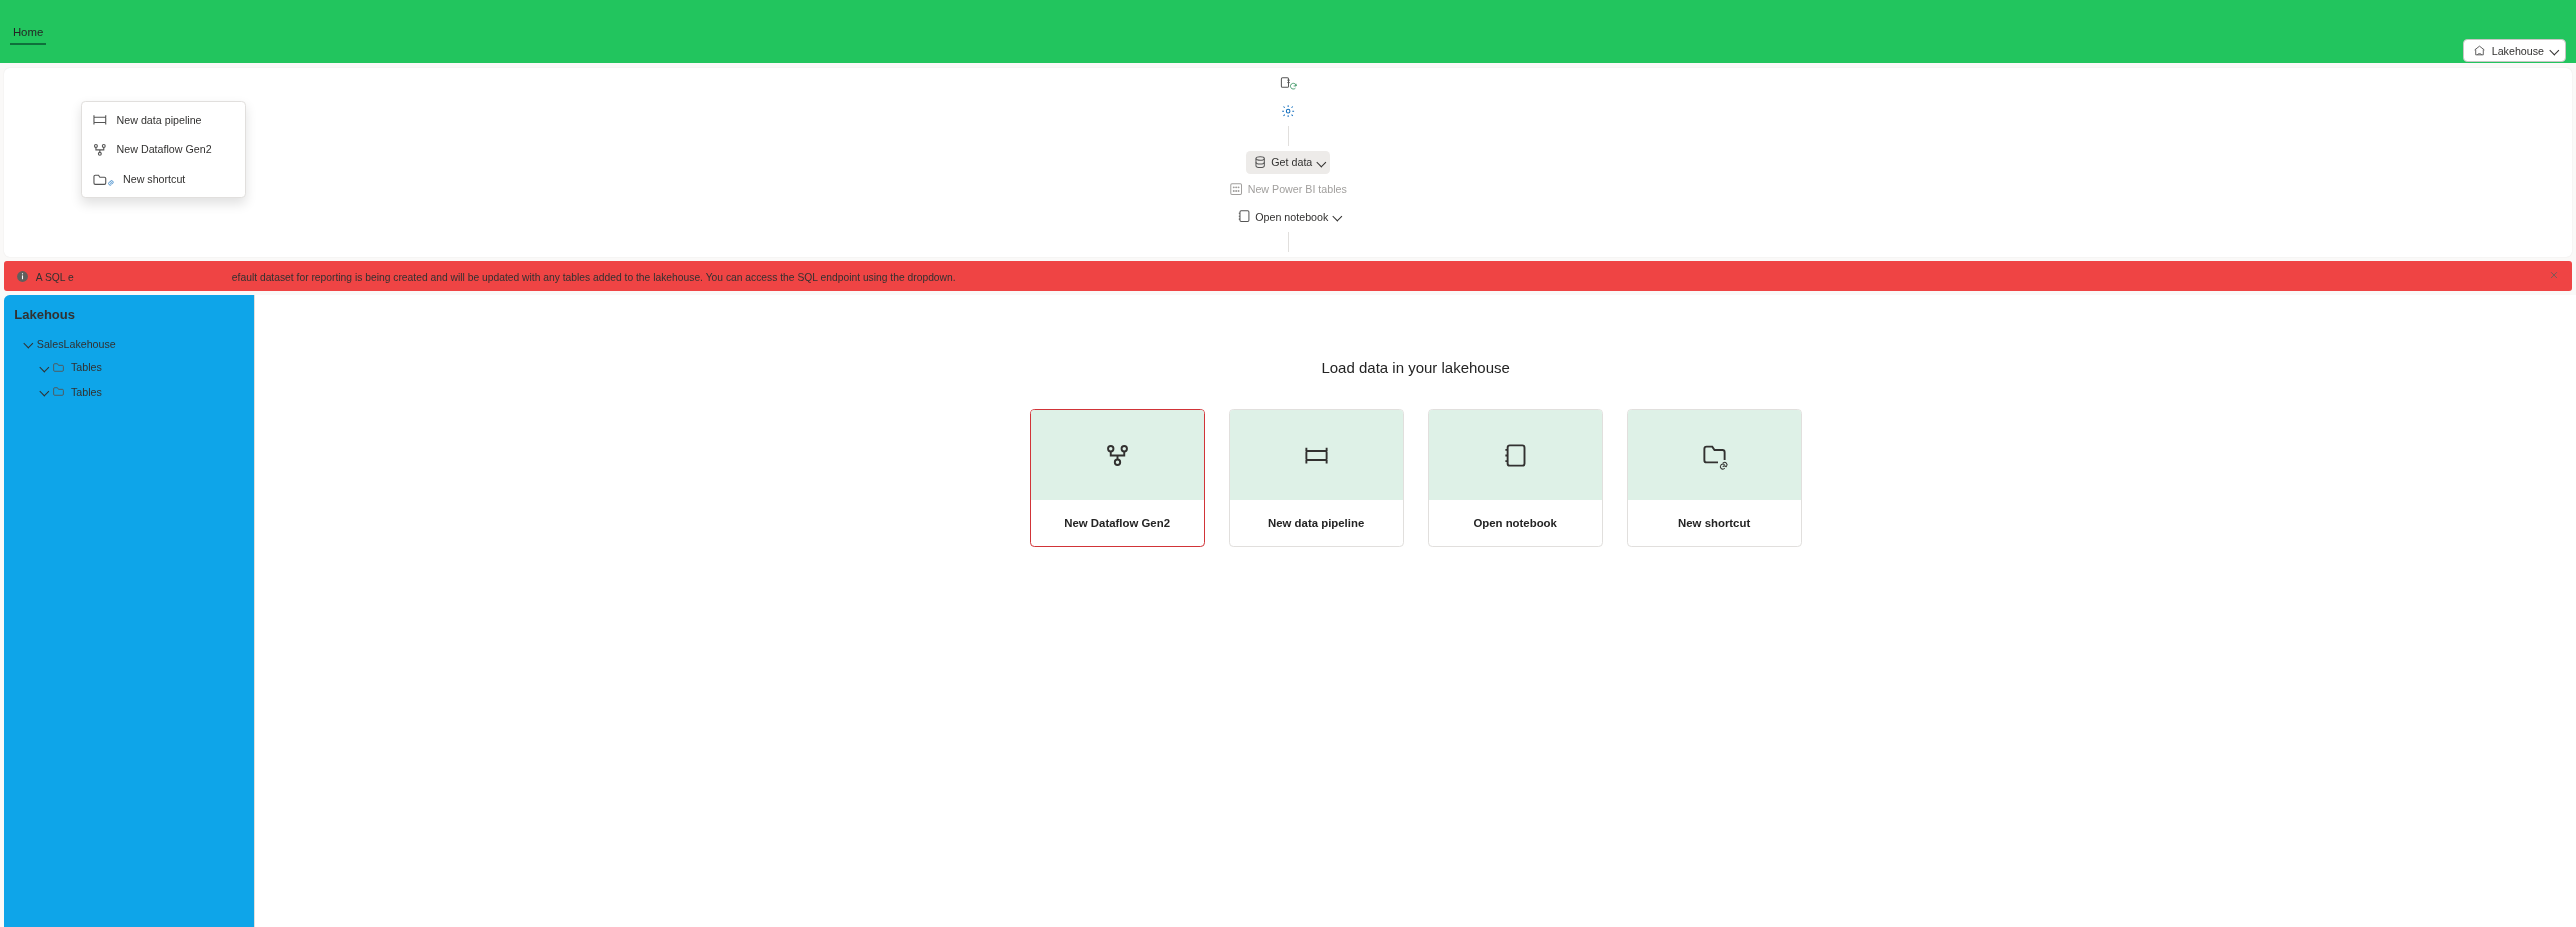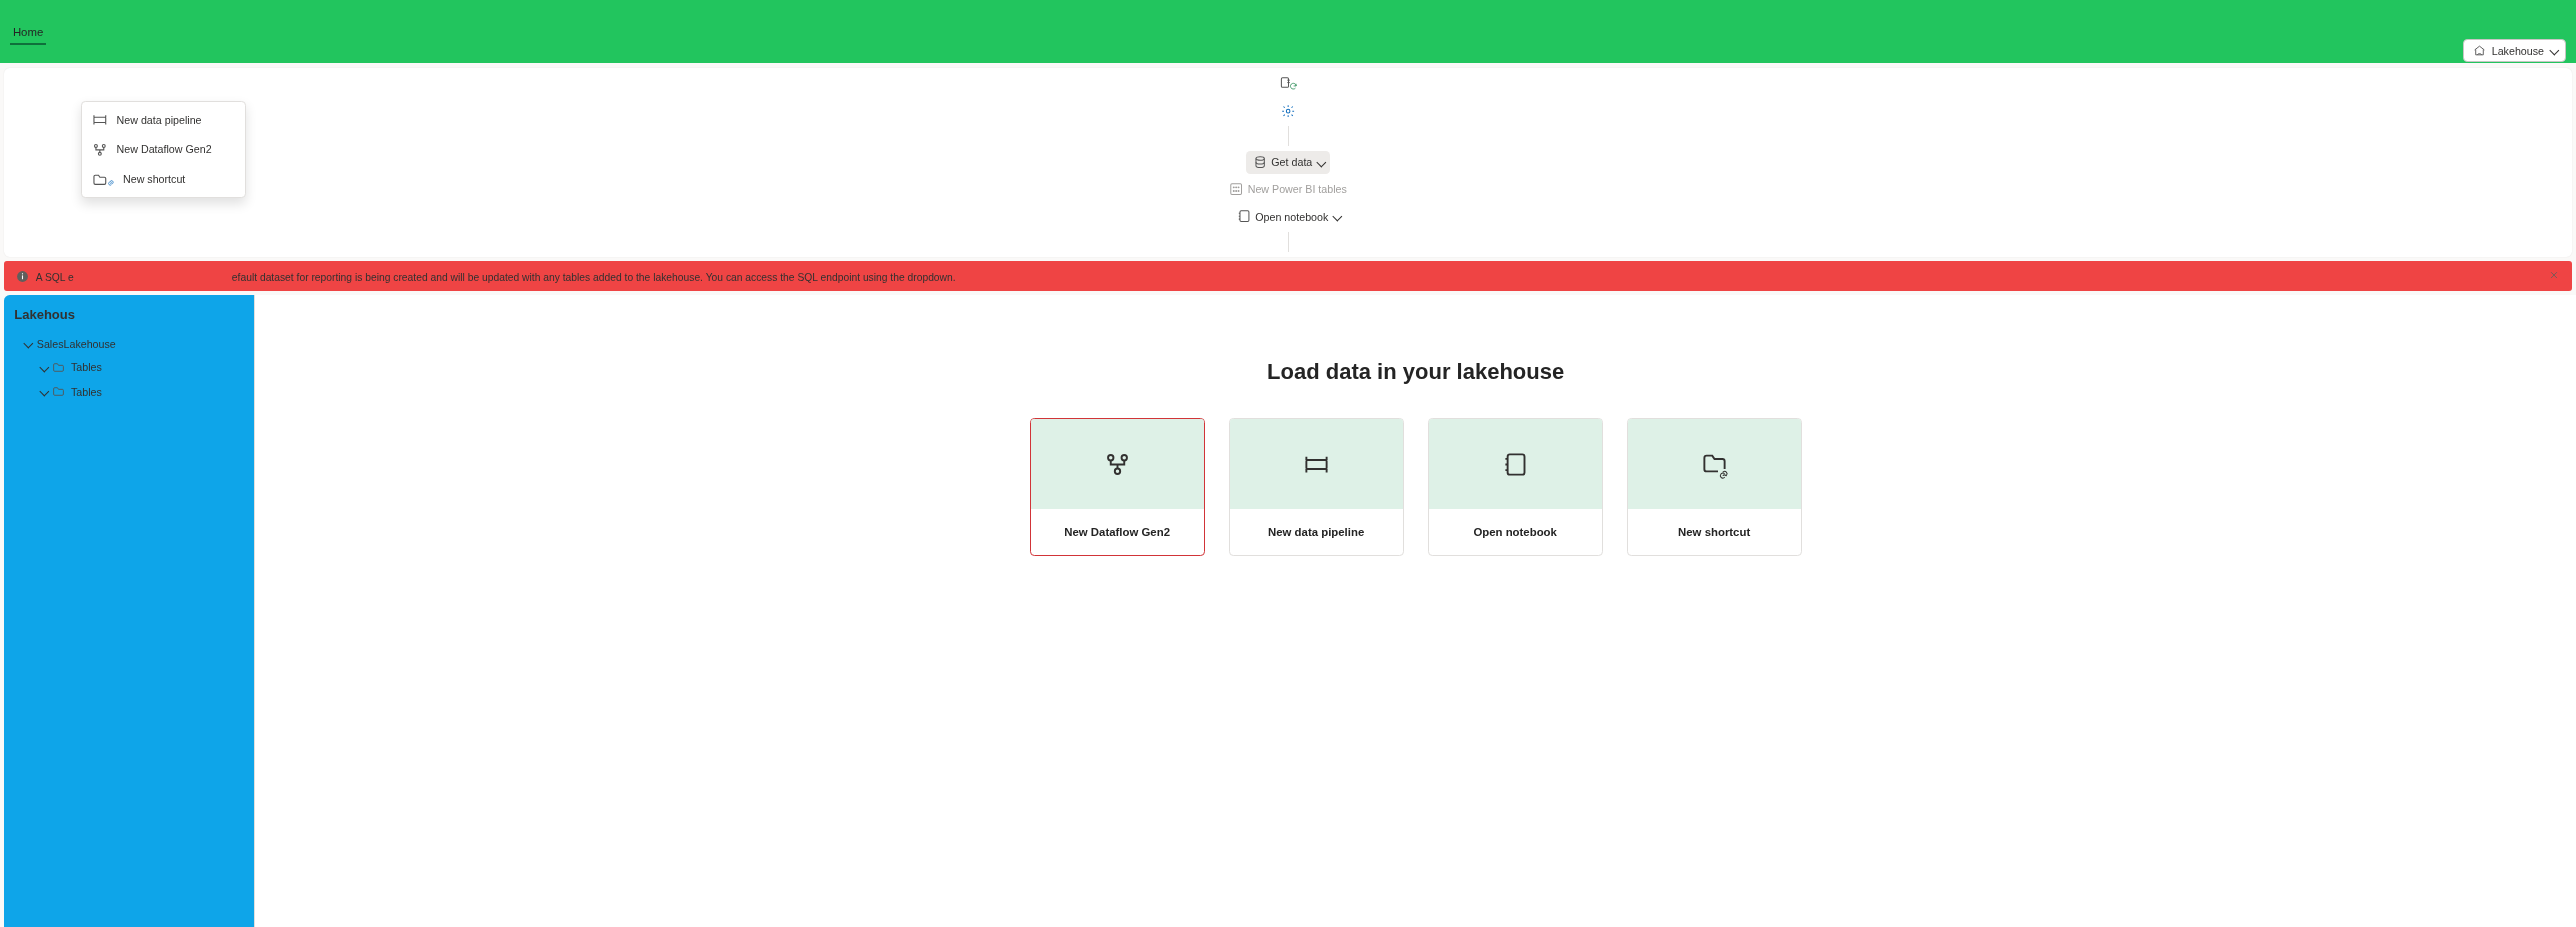--- a/index.html
+++ b/index.html
@@ -152,22 +152,22 @@
     
     .main {
       flex: 1;
       background: #fff;
       display: flex;
       flex-direction: column;
       align-items: center;
       padding-top: 64px;
     }
     .main-title {
-      font-size: 22px;
-      font-weight: 700;
+      font-size: 15px;
+      font-weight: 400;
       color: #242424;
     }
     .cards {
       display: flex;
       gap: 24px;
       margin-top: 33px;
     }
     .card {
       width: 175px;
       border: 0.7px solid #e1dfdd;

